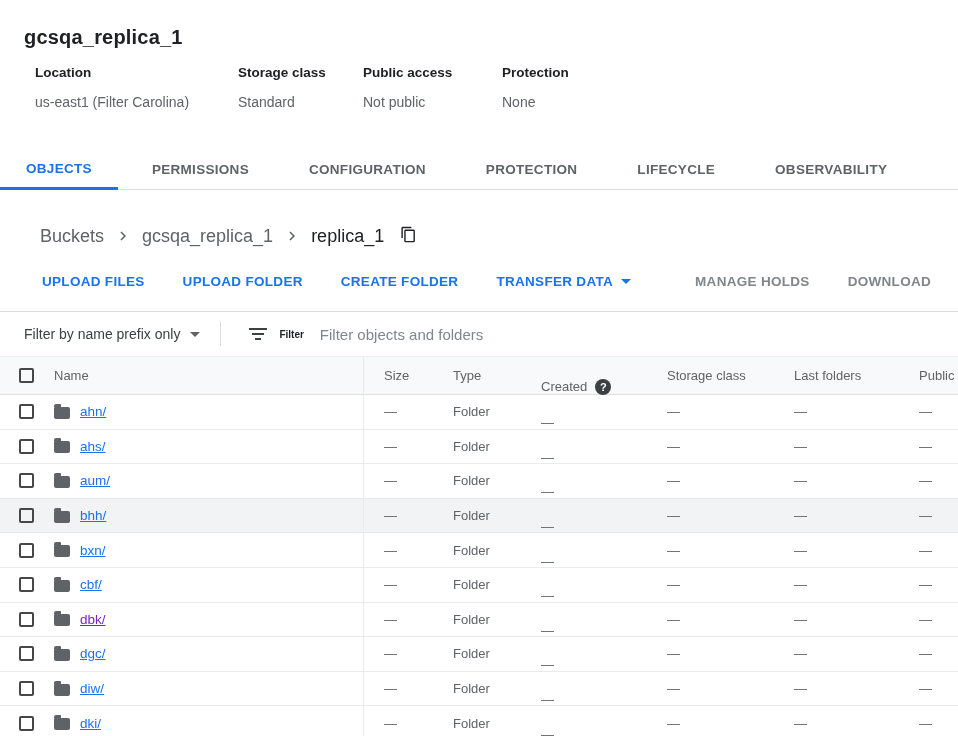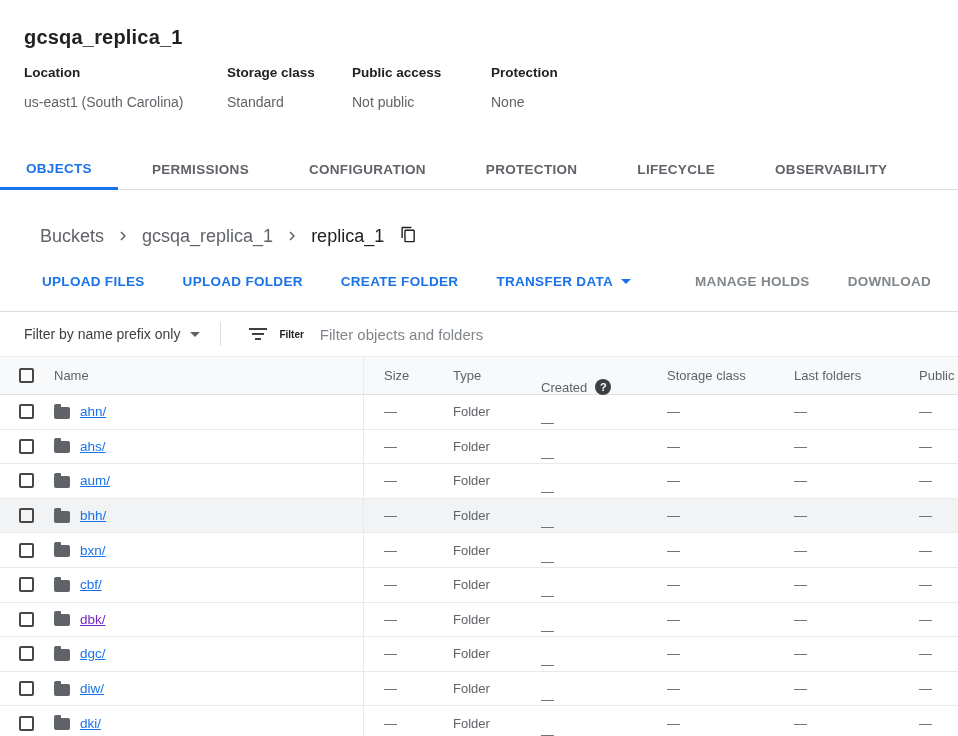--- a/index.html
+++ b/index.html
@@ -9,21 +9,21 @@
     background: #fff;
     font-family: "Liberation Sans", sans-serif;
     color: #202124;
     position: relative;
   }
 
   
   .bucket-header { padding: 25px 24px 0; }
   .page-title { font-size: 20px; line-height: 24px; font-weight: 700; letter-spacing: .2px; margin-bottom: 14px; }
   .meta-row { display: flex; }
-  .meta:nth-child(1) { width: 203px; }
+  .meta:nth-child(1) { width: 203px; margin-left: 11px; }
   .meta:nth-child(2) { width: 125px; }
   .meta:nth-child(3) { width: 139px; }
   .meta-label { font-size: 13.5px; font-weight: 700; line-height: 20px; color: #202124; }
   .meta-value { font-size: 14px; color: #5f6368; line-height: 20px; margin-top: 9px; }
 
   
   .tabs { display: flex; gap: 8px; margin-top: 38px; border-bottom: 1px solid #dadce0; height: 40px; }
   .tab {
     padding: 0 26px; font-size: 13.5px; font-weight: 700; letter-spacing: .3px;
     color: #5f6368; line-height: 40px; height: 40px; cursor: pointer; white-space: nowrap;
@@ -71,21 +71,21 @@
   }
   .tr { height: 34.6px; border-bottom: 1px solid #e8eaed; font-size: 13px; color: #5f6368; }
   .tr.highlight { background: #f1f3f4; }
 
   .cell-check { width: 54px; padding-left: 19px; display: flex; align-items: center; flex: 0 0 auto; }
   .cb { width: 15px; height: 15px; border: 2px solid #474747; border-radius: 2px; display: inline-block; background: transparent; cursor: pointer; }
   .cell-name { width: 309px; display: flex; align-items: center; flex: 0 0 auto; }
   .rgroup { flex: 1; display: flex; align-items: center; border-left: 1px solid #e8eaed; }
   .cell-size { width: 69px; padding-left: 20px; flex: 0 0 auto; }
   .cell-type { width: 88px; padding-left: 20px; flex: 0 0 auto; }
-  .cell-created { width: 126px; padding-left: 20px; display: flex; align-items: flex-end; gap: 8px; flex: 0 0 auto; margin-top: 22px; }
+  .cell-created { width: 126px; padding-left: 20px; display: flex; align-items: center; gap: 8px; flex: 0 0 auto; margin-top: 22px; }
   .cell-storage { width: 127px; padding-left: 20px; flex: 0 0 auto; }
   .cell-modified { width: 125px; padding-left: 20px; flex: 0 0 auto; }
   .cell-public { width: 120px; padding-left: 20px; white-space: nowrap; flex: 0 0 auto; overflow: hidden; }
 
   .help {
     width: 16px; height: 16px; border-radius: 50%; background: #3c4043; color: #fff;
     font-size: 11px; font-weight: 700; display: inline-flex; align-items: center; justify-content: center; cursor: pointer;
   }
 
   .folder-glyph { width: 16px; height: 12px; background: #5f6368; border-radius: 1px 2px 2px 2px; position: relative; margin: 2px 10px 0 0; flex: 0 0 auto; }
@@ -97,21 +97,21 @@
 </head>
 <body>
 
 <div>
 
   <header class="bucket-header">
     <h1 class="page-title">gcsqa_replica_1</h1>
     <div class="meta-row">
       <div class="meta">
         <div class="meta-label">Location</div>
-        <div class="meta-value">us-east1 (South Carolina)</div>
+        <div class="meta-value">us-east1 (Filter Carolina)</div>
       </div>
       <div class="meta">
         <div class="meta-label">Storage class</div>
         <div class="meta-value">Standard</div>
       </div>
       <div class="meta">
         <div class="meta-label">Public access</div>
         <div class="meta-value">Not public</div>
       </div>
       <div class="meta">

